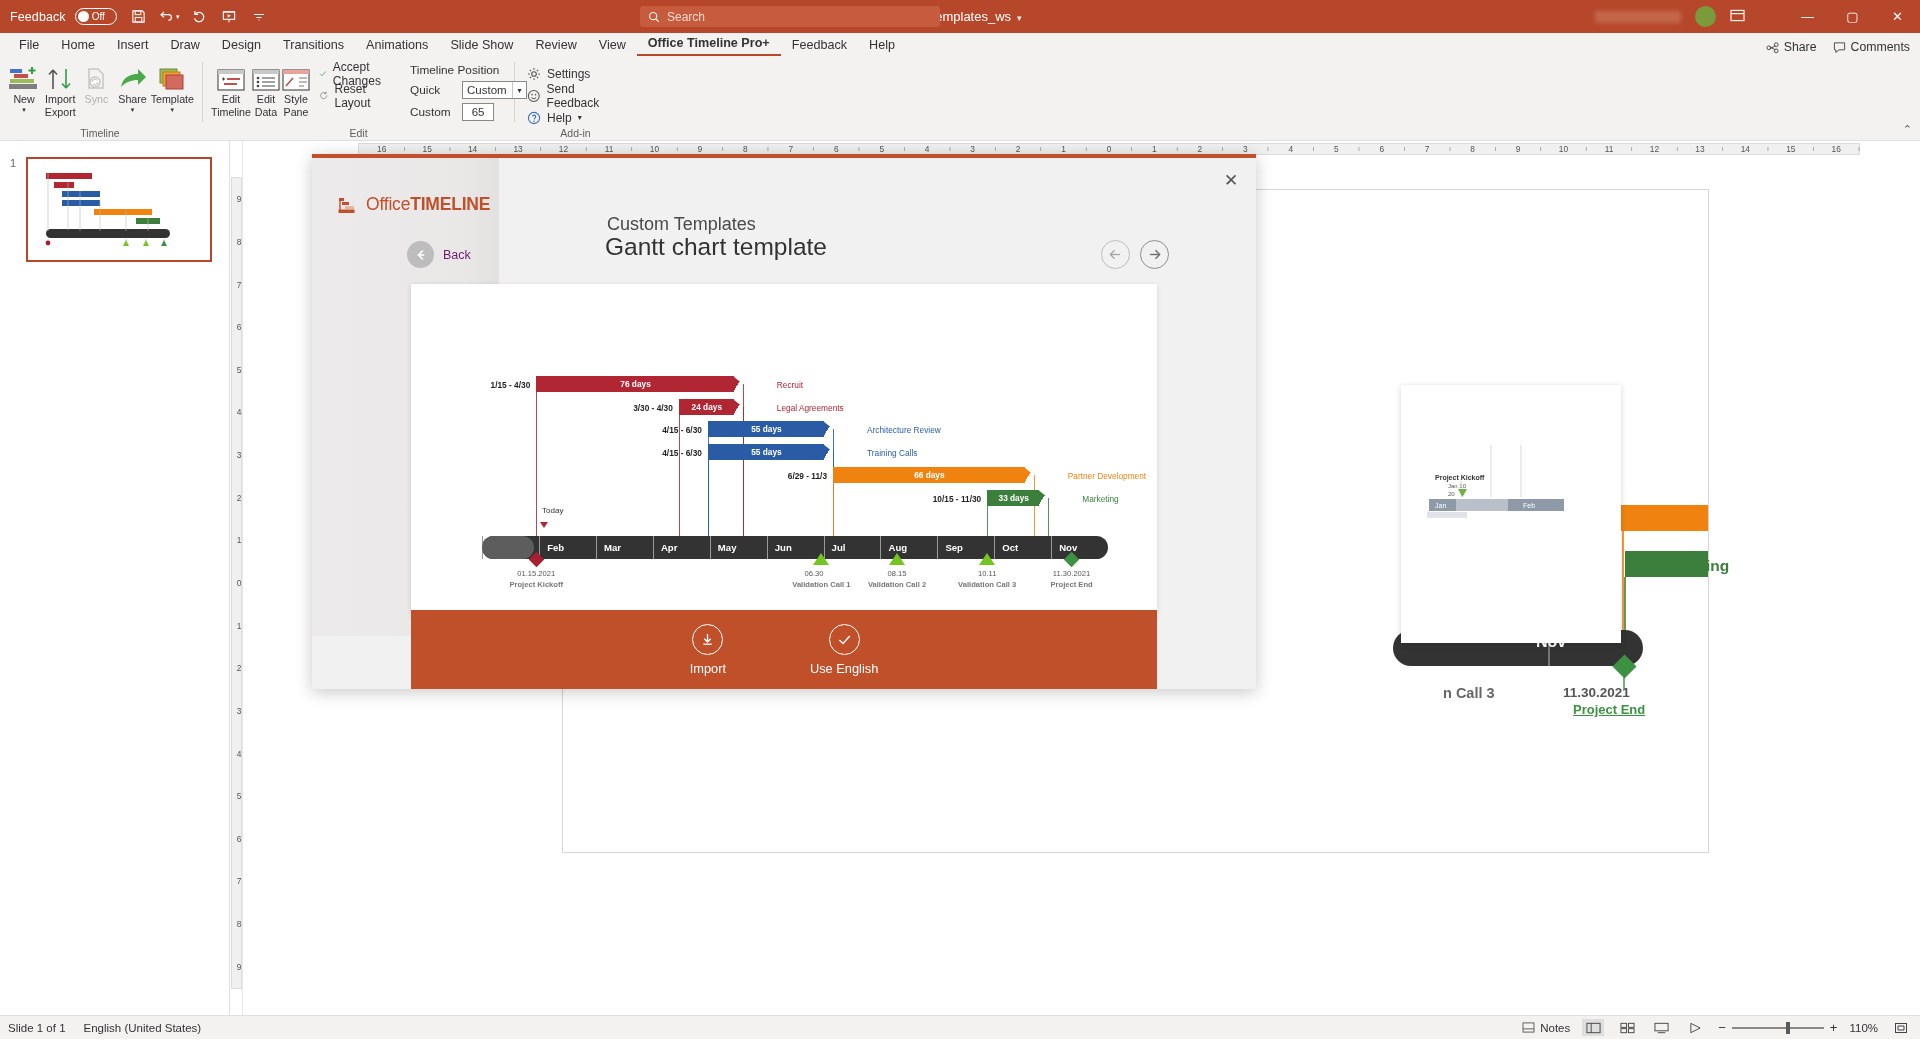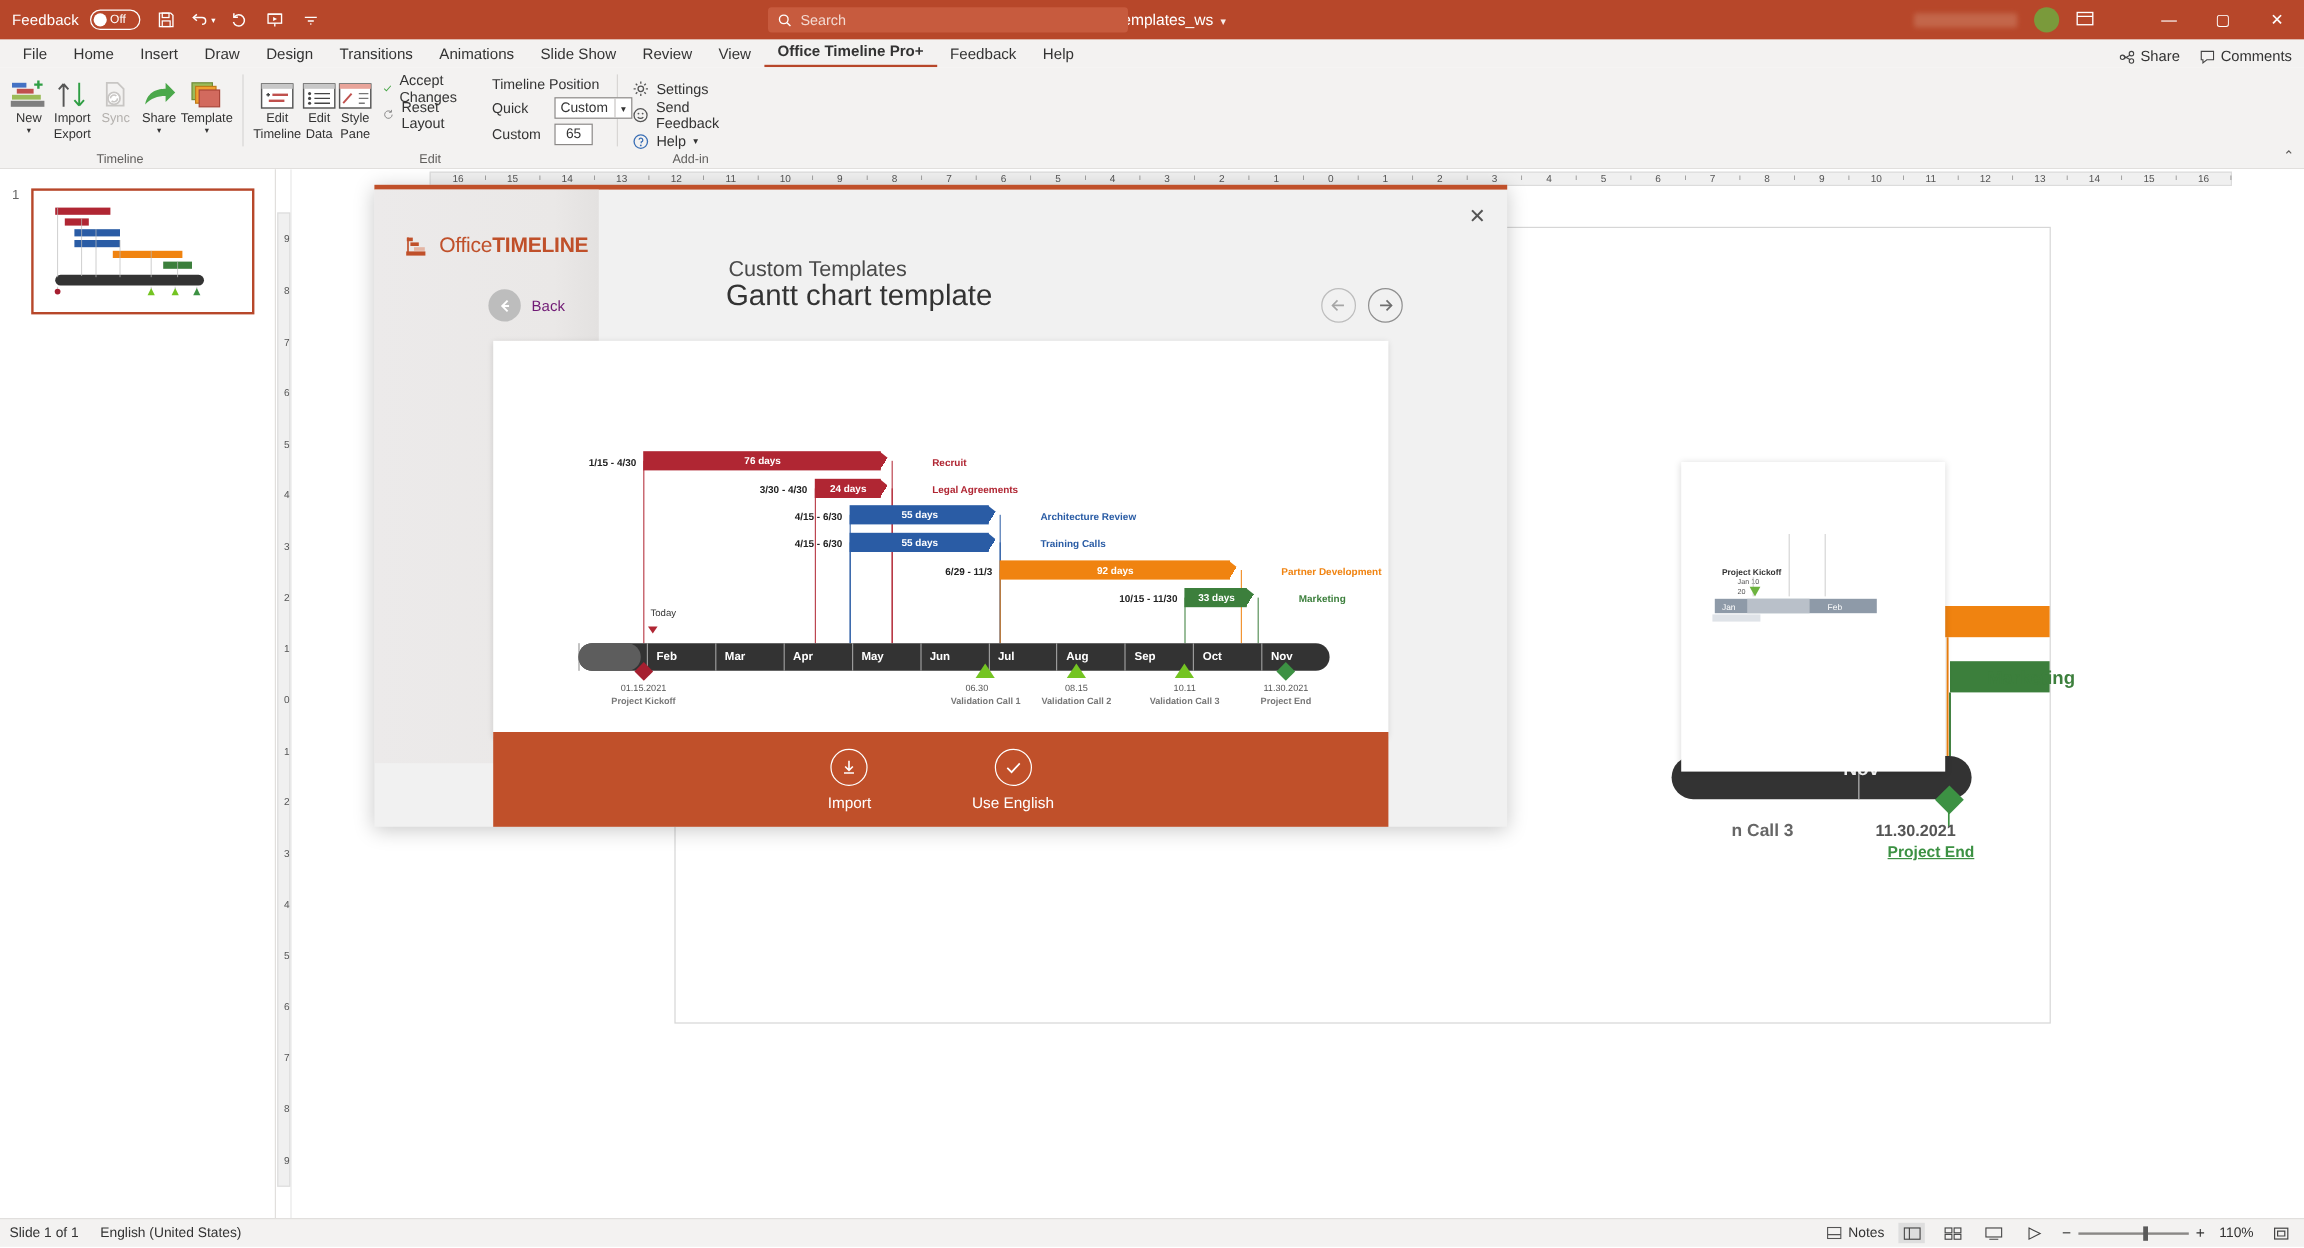--- a/index.html
+++ b/index.html
@@ -169,21 +169,21 @@
   .foot-btn{display:flex;flex-direction:column;align-items:center;gap:6px;cursor:pointer;color:#fff;}
   .foot-btn .ic{
     width:31px;height:31px;border-radius:50%;border:1.6px solid #fff;display:flex;
     align-items:center;justify-content:center;
   }
   .foot-btn .fl{font-size:12.8px;}
 
   
   .gantt{position:absolute;inset:0;}
   .bar-label{position:absolute;font-size:8.3px;font-weight:bold;color:#222;white-space:nowrap;text-align:right;}
-  .task-name{position:absolute;font-size:8.3px;font-weight:bold;white-space:nowrap;padding-left:26px;}
+  .task-name{position:absolute;font-size:8.3px;font-weight:normal;white-space:nowrap;padding-left:26px;}
   .barwrap{position:absolute;height:16px;}
   .bar{position:absolute;inset:0;}
   .bar .body{position:absolute;left:0;top:0;bottom:0;right:9px;}
   .bar .tip{position:absolute;right:0;top:0;width:10px;height:16px;}
   .bar .days{
     position:absolute;inset:0;display:flex;align-items:center;justify-content:center;
     color:#fff;font-size:8.3px;font-weight:bold;padding-right:8px;
   }
   .vline{position:absolute;width:1px;}
   .axis{
@@ -745,21 +745,21 @@
                 <div class="tip" style="background:linear-gradient(to bottom right,#2a5ca5 0%,#2a5ca5 50%,transparent 50%);clip-path:polygon(0 0,100% 50%,0 100%);"></div>
                 <div class="days">55 days</div>
               </div>
             </div>
             <div class="bar-label" style="left: 224.908px; width: 66px; top: 164px;">4/15 - 6/30</div>
             <div class="task-name" style="left: 430.012px; top: 164px; color: rgb(42, 92, 165);">Training Calls</div>
             <div class="barwrap" style="left: 422.012px; top: 183px; width: 200.749px;">
               <div class="bar">
                 <div class="body" style="background:#f08310"></div>
                 <div class="tip" style="background:linear-gradient(to bottom right,#f08310 0%,#f08310 50%,transparent 50%);clip-path:polygon(0 0,100% 50%,0 100%);"></div>
-                <div class="days">92 days</div>
+                <div class="days">66 days</div>
               </div>
             </div>
             <div class="bar-label" style="left: 350.012px; width: 66px; top: 187px;">6/29 - 11/3</div>
             <div class="task-name" style="left: 630.761px; top: 187px; color: rgb(240, 131, 16);">Partner Development</div>
             <div class="barwrap" style="left: 576.21px; top: 206px; width: 61.0974px;">
               <div class="bar">
                 <div class="body" style="background:#3c7f3c"></div>
                 <div class="tip" style="background:linear-gradient(to bottom right,#3c7f3c 0%,#3c7f3c 50%,transparent 50%);clip-path:polygon(0 0,100% 50%,0 100%);"></div>
                 <div class="days">33 days</div>
               </div>

